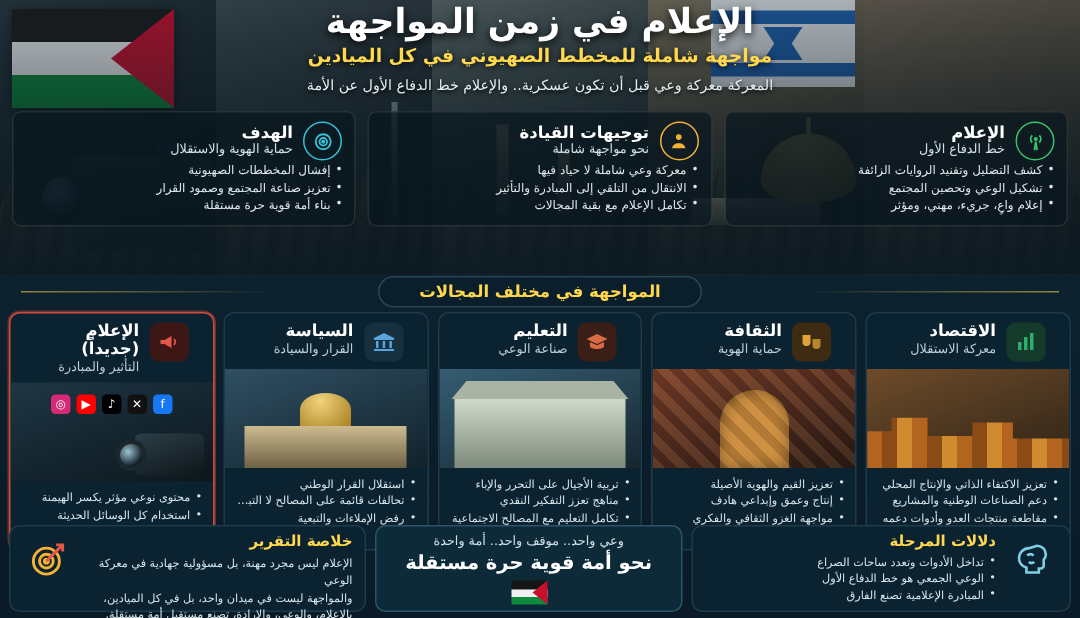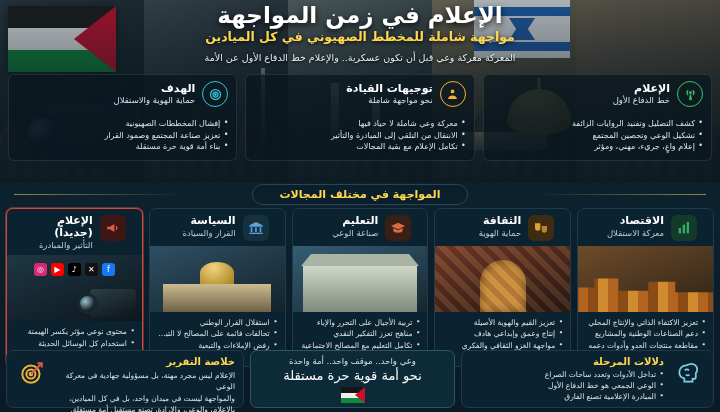--- a/index.html
+++ b/index.html
@@ -124,21 +124,21 @@
   
   .hero-cards {
     position:absolute; left:8px; right:8px; top:74px;
     display:flex; gap:8px; direction:rtl;
   }
   .hcard {
     flex:1 1 0; background: rgba(8,22,30,.72);
     border:1px solid rgba(255,255,255,.10);
     border-radius:6px; padding:6px 8px 7px;
   }
-  .hcard-head { display:flex; align-items:center; gap:7px; margin-bottom:11px; }
+  .hcard-head { display:flex; align-items:center; gap:7px; margin-bottom:1px; }
   .hcard-ic {
     width:26px; height:26px; border-radius:50%;
     display:flex; align-items:center; justify-content:center;
     flex:0 0 auto; border:1.5px solid currentColor;
   }
   .hcard-ic svg { width:15px; height:15px; }
   .hcard-t { font-size:11px; font-weight:bold; line-height:1.15; }
   .hcard-s { font-size:8.5px; color:#cfe0e7; line-height:1.2; }
   .hcard ul { list-style:none; }
   .hcard li {
@@ -262,21 +262,21 @@
   .bc-t { font-size:10px; font-weight:bold; color:#ffd84d; margin-bottom:3px; }
   .bc-p { font-size:7.5px; color:#d6e4ea; line-height:1.5; }
   .bc-list div {
     font-size:7.5px; color:#d6e4ea; line-height:1.45; position:relative; padding-right:8px;
     white-space:nowrap; overflow:hidden; text-overflow:ellipsis;
   }
   .bc-list div:before { content:"•"; position:absolute; right:0; top:-1px; }
   .b-ic { width:34px; height:34px; flex:0 0 auto; display:flex; align-items:center; justify-content:center; }
   .b-ic svg { width:26px; height:26px; }
   .slogan-top { font-size:8.5px; color:#cfe0e7; text-align:center; }
-  .slogan-main { font-size:13px; font-weight:normal; color:#fff; text-align:center; line-height:1.25; margin-top:2px; }
+  .slogan-main { font-size:13px; font-weight:bold; color:#fff; text-align:center; line-height:1.25; margin-top:2px; }
   .mini-flag { width:24px; height:16px; position:relative; margin:3px auto 0; }
   .mini-flag .s { position:absolute; left:0; right:0; height:33.33%; }
   .mini-flag .s1 { top:0; background:#161616; }
   .mini-flag .s2 { top:33.33%; background:#f0f0f0; }
   .mini-flag .s3 { top:66.66%; background:#0f8a3d; }
   .mini-flag .tri {
     position:absolute; right:0; top:0; width:0; height:0;
     border-top:8px solid transparent; border-bottom:8px solid transparent;
     border-right:10px solid #c8102e;
   }

